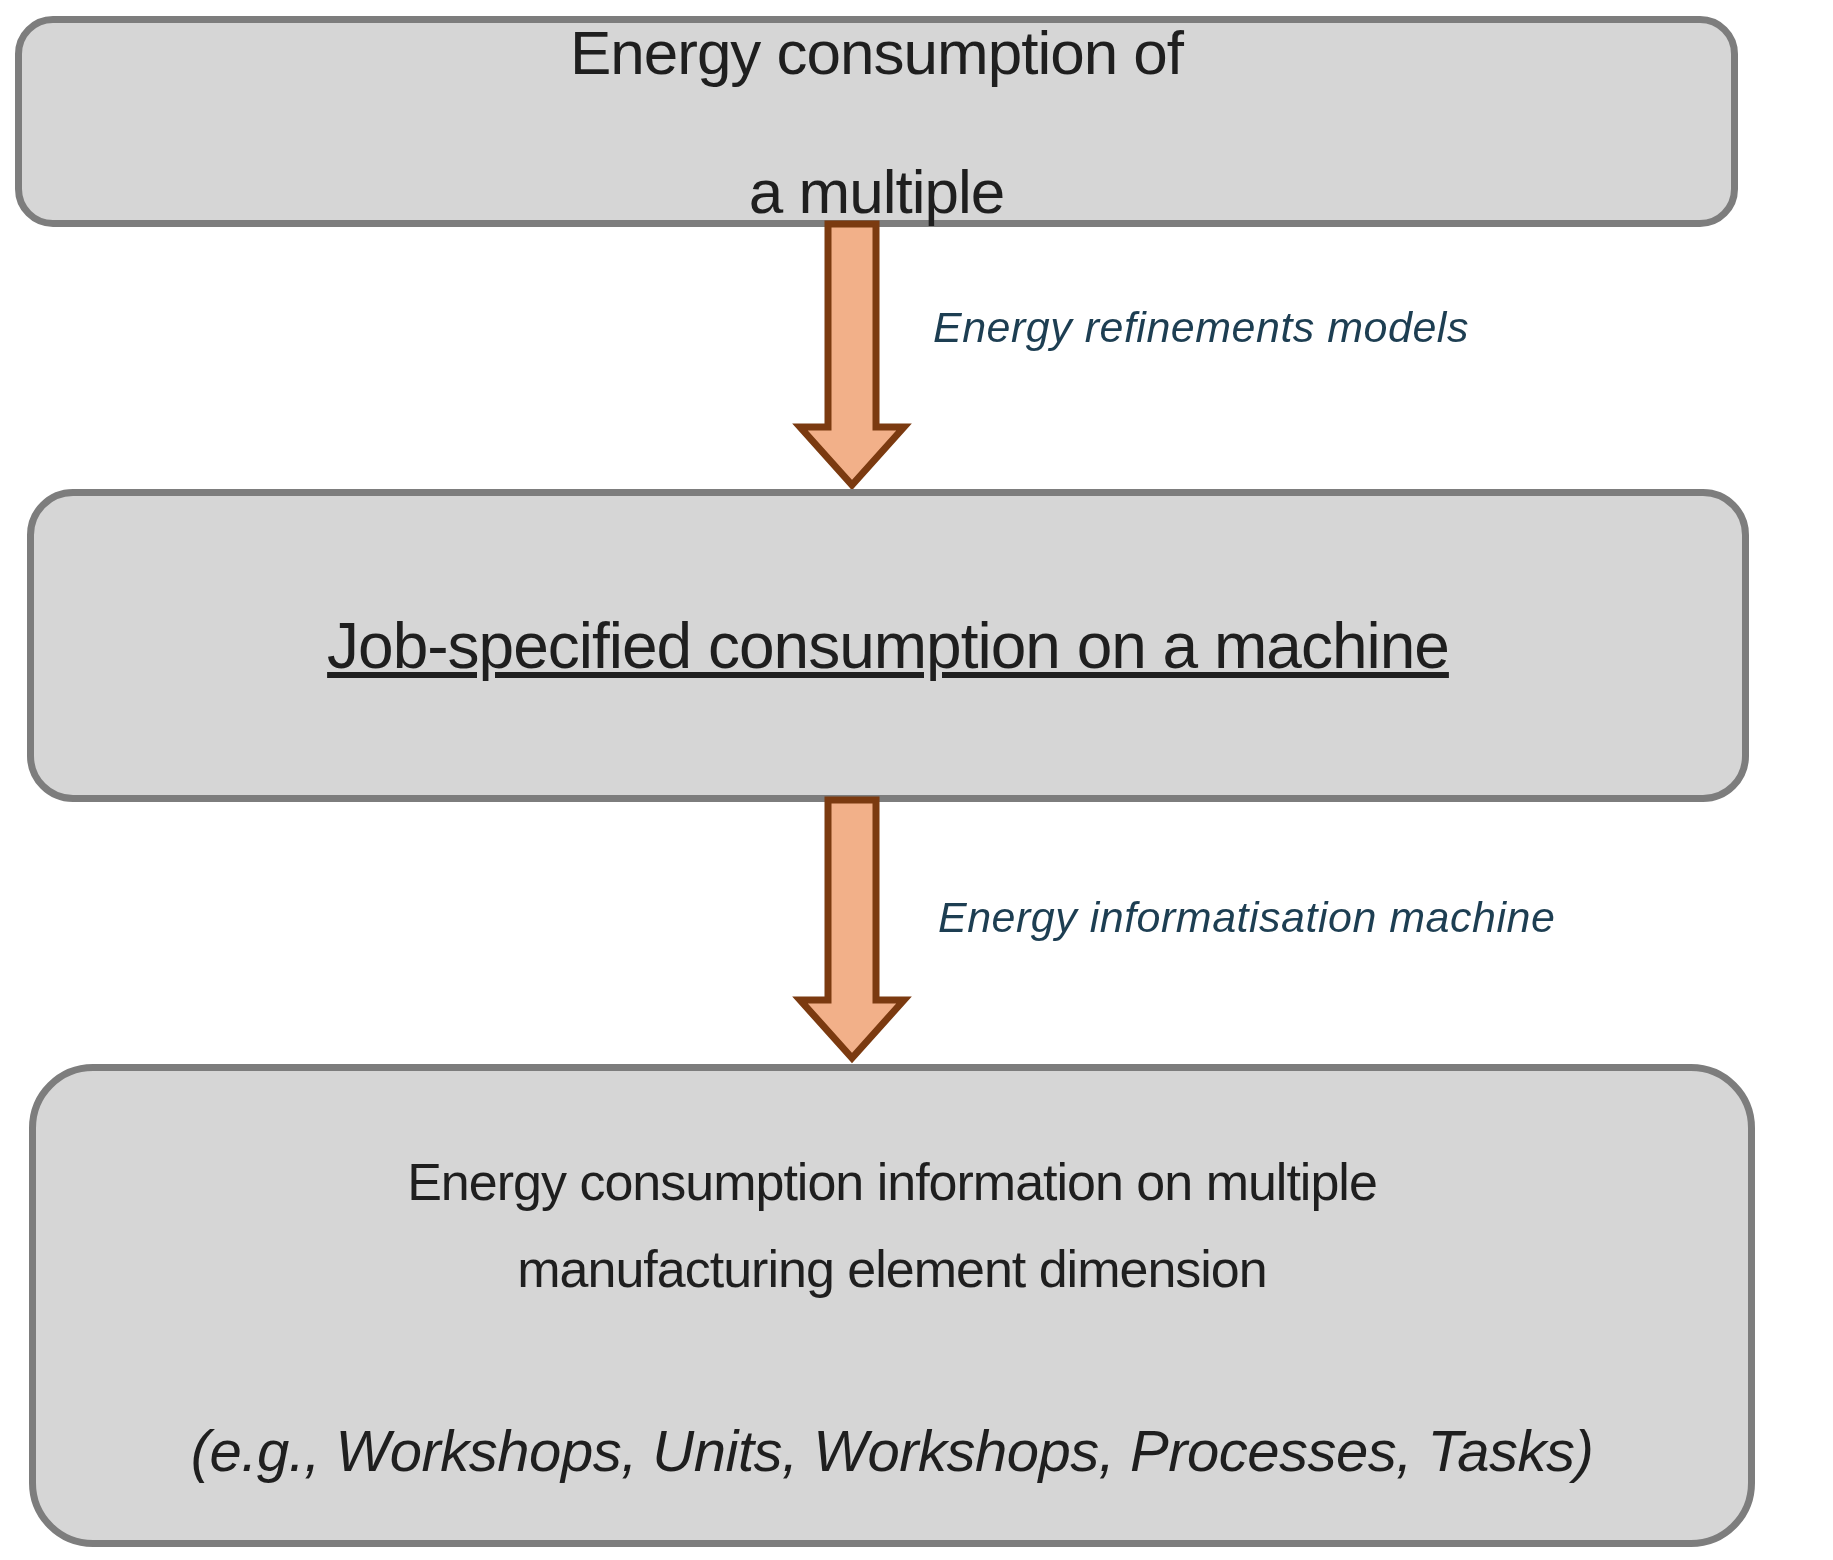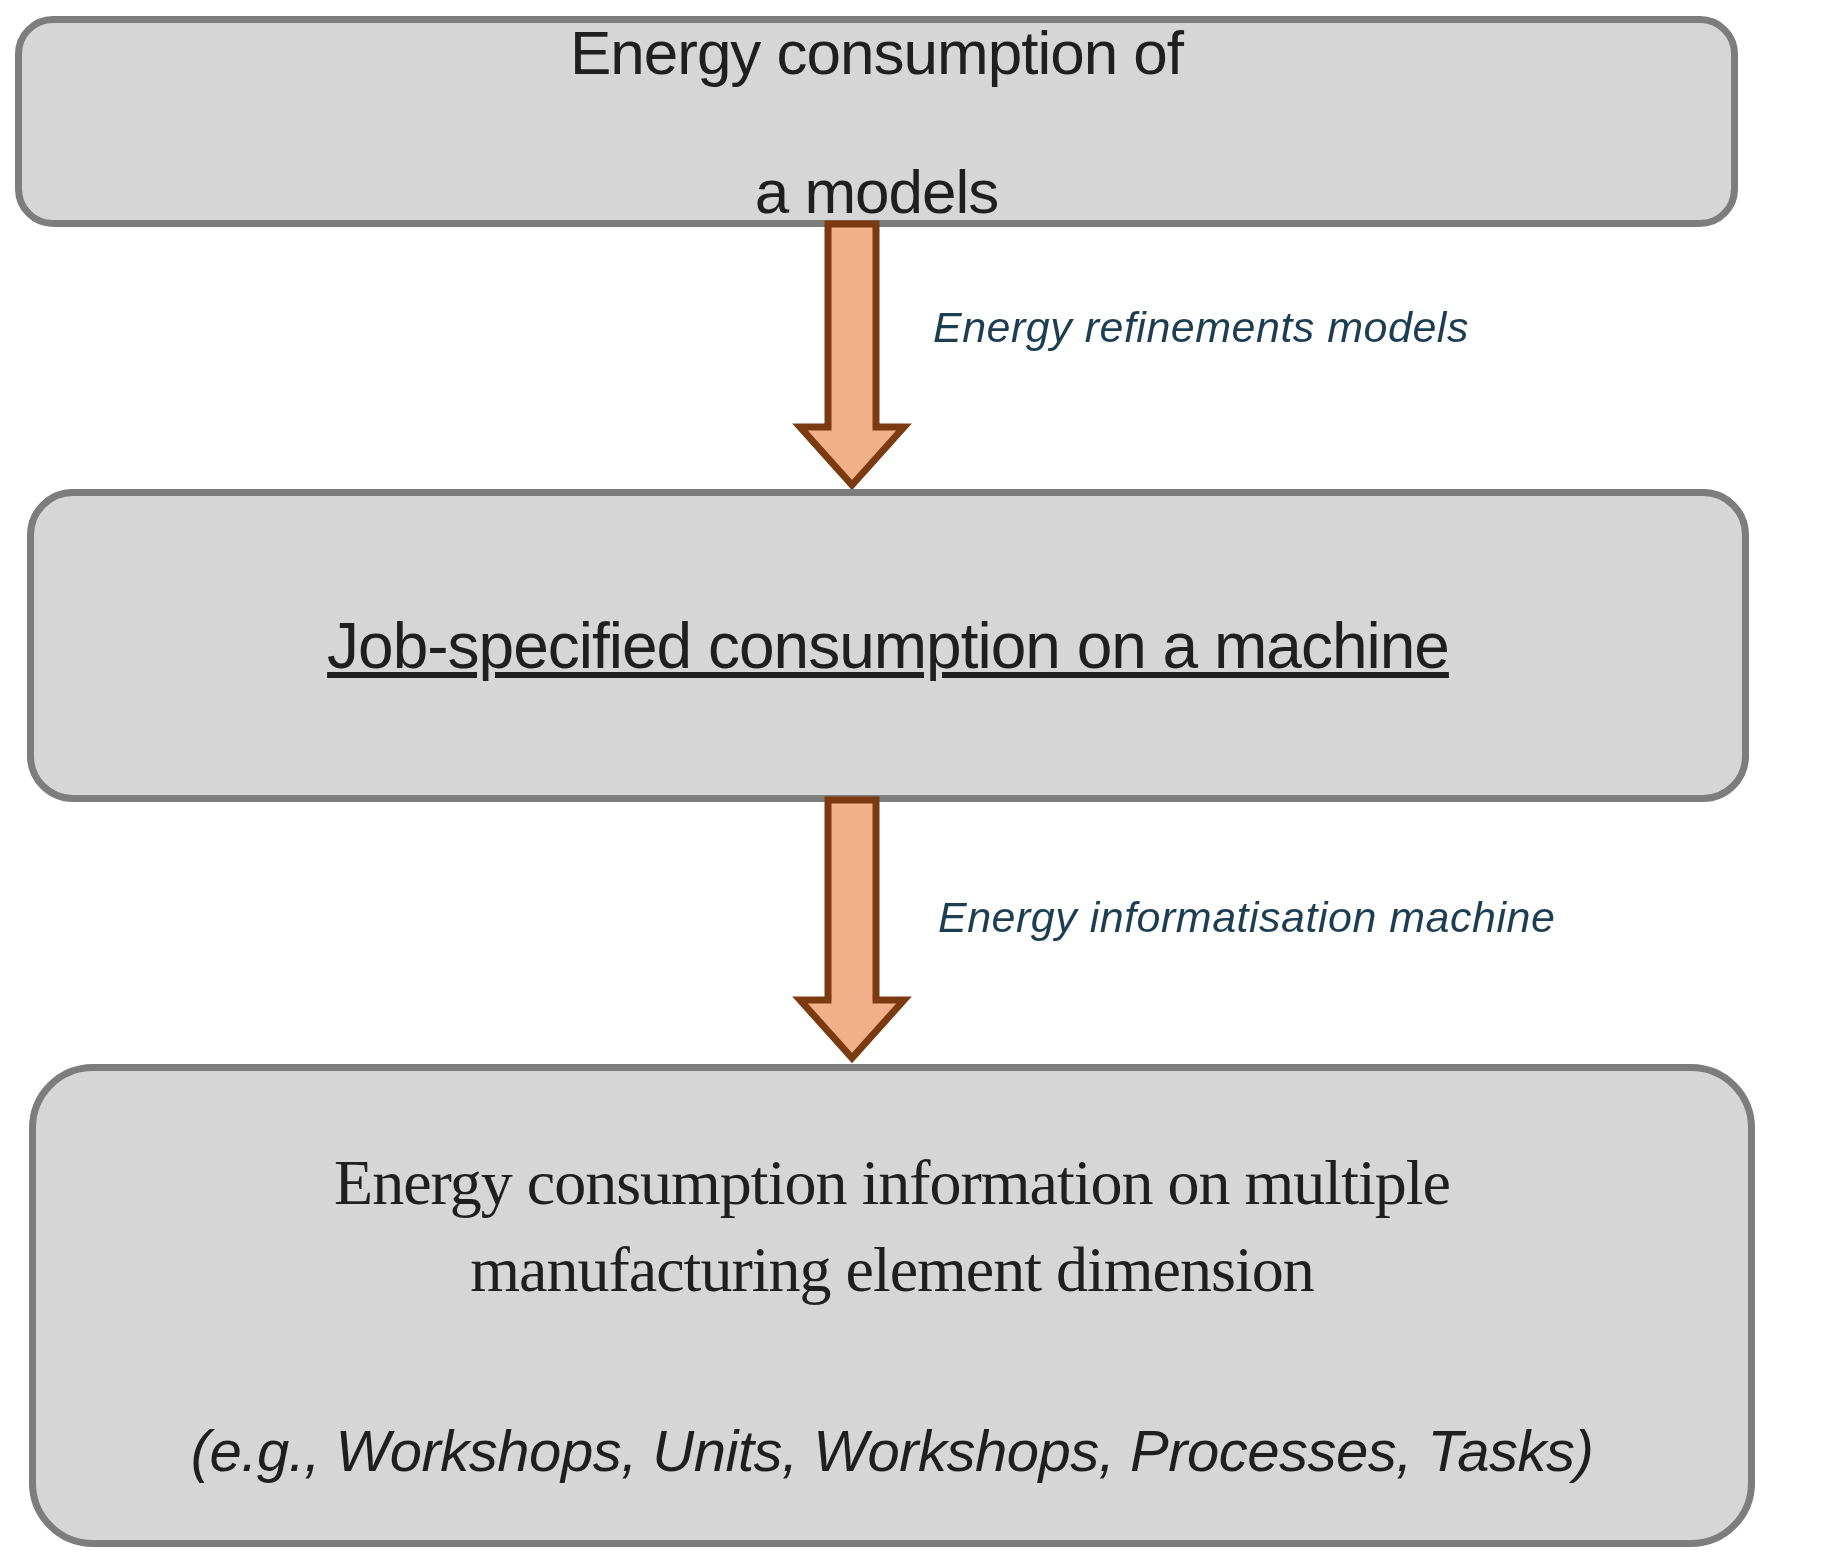--- a/index.html
+++ b/index.html
@@ -46,21 +46,21 @@
     border-radius: 46px;
   }
   .box-middle .line { font-size: 64px; line-height: 80px; text-decoration: underline; }
   .box-bottom {
     left: 29px; top: 1064px;
     width: 1726px; height: 483px;
     border-radius: 64px;
     justify-content: flex-start;
     padding-top: 68px;
   }
-  .box-bottom .line { font-size: 64px; line-height: 87px; font-family: Liberation Serif, serif; }
+  .box-bottom .line { font-size: 52px; line-height: 87px; }
   .box-bottom .note {
     font-size: 58px;
     line-height: 76px;
     font-style: italic;
     margin-top: 100px;
     letter-spacing: -0.5px;
   }
   .arrow {
     position: absolute;
     overflow: visible;
@@ -84,21 +84,21 @@
   .label-1 { left: 933px; top: 303px; }
   .label-2 { left: 938px; top: 893px; }
 </style>
 </head>
 <body>
 
 <div class="canvas">
 
   <div class="box box-top">
     <span class="line">Energy consumption of</span>
-    <span class="line">a models</span>
+    <span class="line">a multiple</span>
   </div>
 
   <svg class="arrow arrow-1" viewBox="0 0 120 265" preserveAspectRatio="none" aria-hidden="true">
     <polygon points="36,0 36,203 8,203 60,261 112,203 84,203 84,0"></polygon>
   </svg>
 
   <div class="arrow-label label-1">Energy refinements models</div>
 
   <div class="box box-middle">
     <span class="line">Job-specified consumption on a machine</span>

